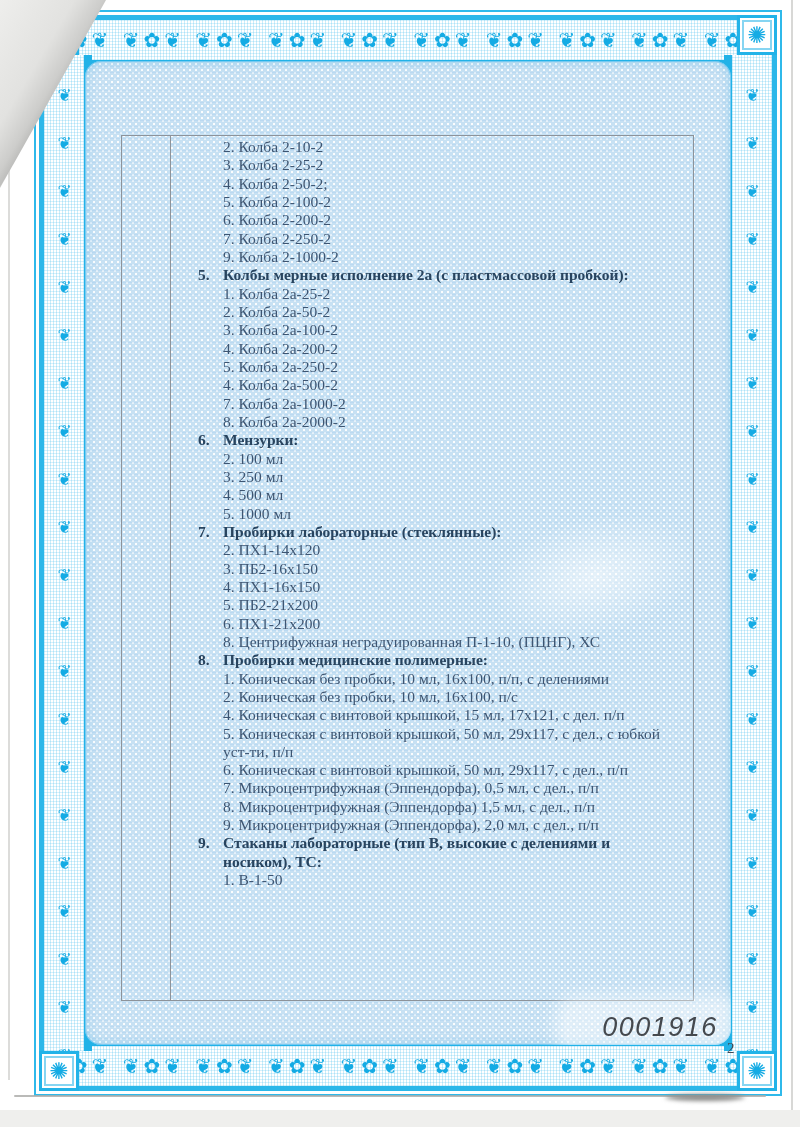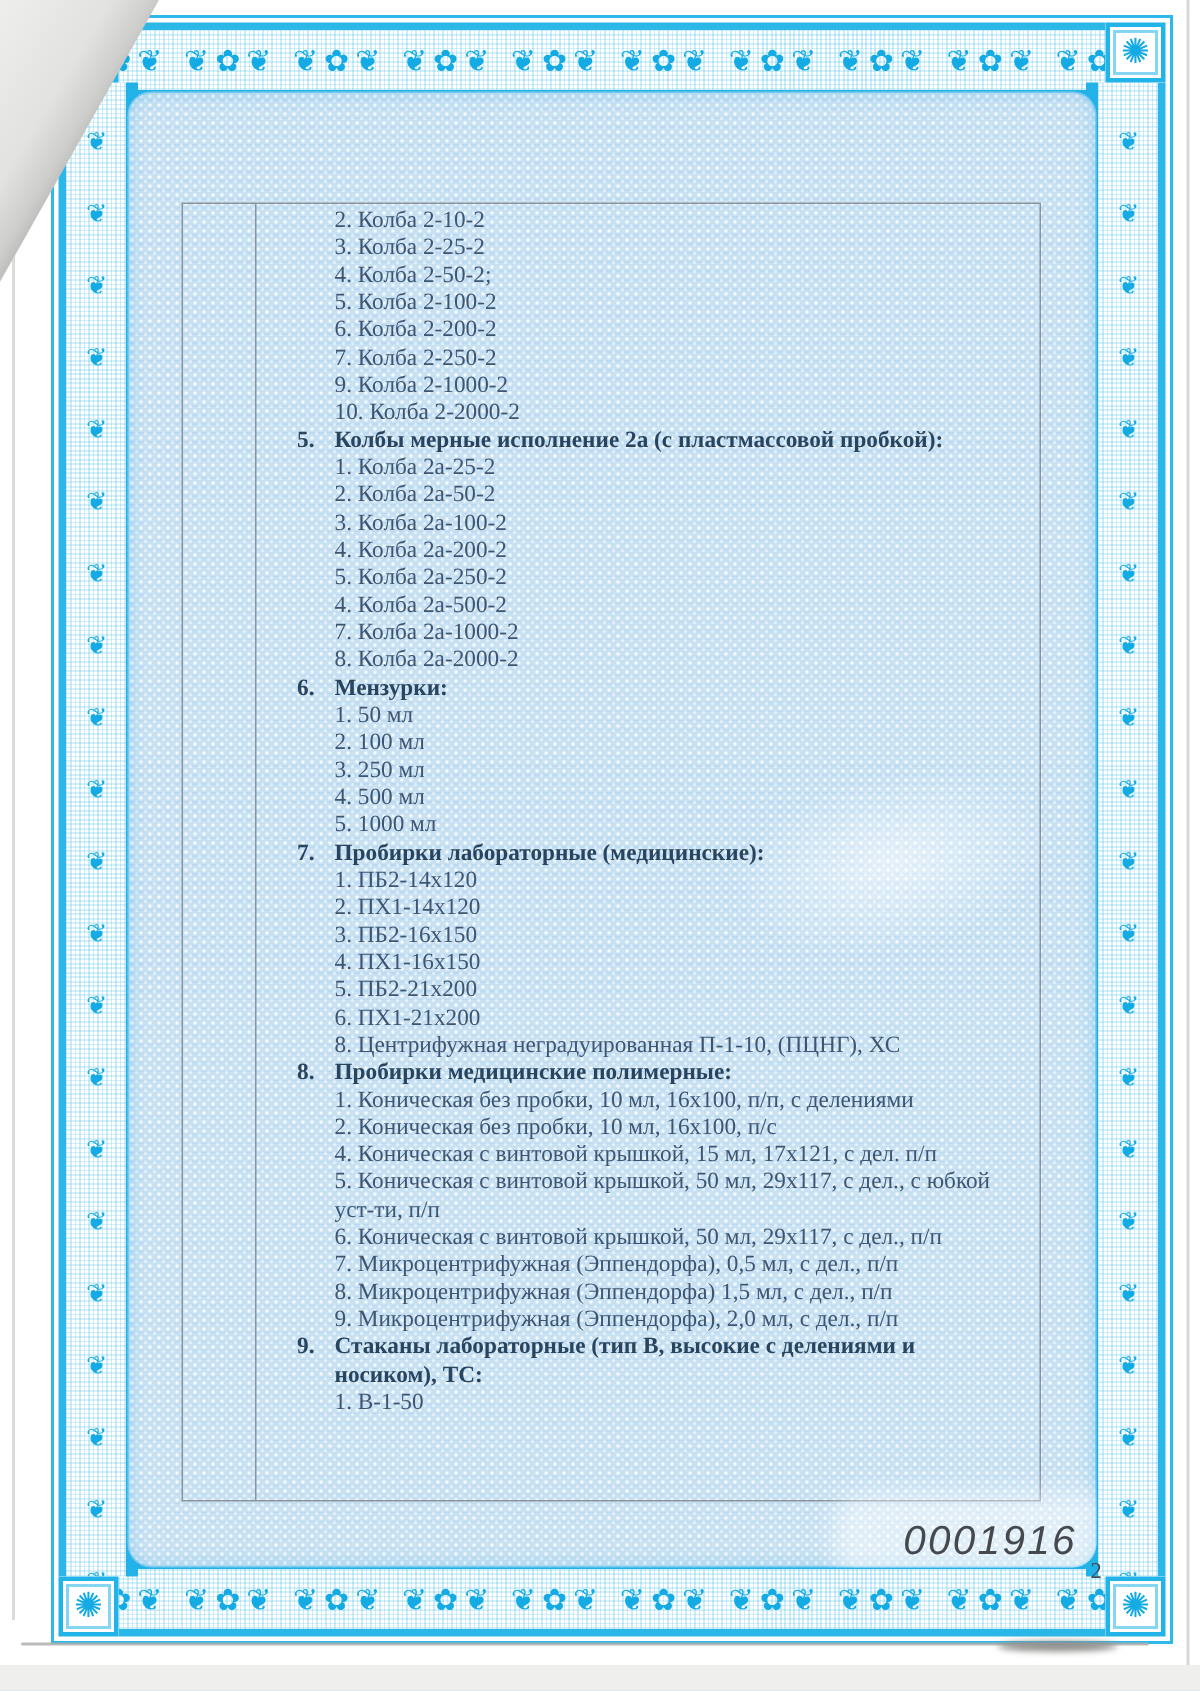--- a/index.html
+++ b/index.html
@@ -130,47 +130,44 @@
       <div class="sheet-table">
         <div class="num-col"></div>
         <div class="text-col">
             <div class="line item">2. Колба 2-10-2</div>
             <div class="line item">3. Колба 2-25-2</div>
             <div class="line item">4. Колба 2-50-2;</div>
             <div class="line item">5. Колба 2-100-2</div>
             <div class="line item">6. Колба 2-200-2</div>
             <div class="line item">7. Колба 2-250-2</div>
             <div class="line item">9. Колба 2-1000-2</div>
-            <div class="line item">10. Колба 2-2000-2</div>
             <div class="line head">
               <span class="hnum">5.</span>
               <span class="htext">Колбы мерные исполнение 2а (с пластмассовой пробкой):</span>
             </div>
             <div class="line item">1. Колба 2а-25-2</div>
             <div class="line item">2. Колба 2а-50-2</div>
             <div class="line item">3. Колба 2а-100-2</div>
             <div class="line item">4. Колба 2а-200-2</div>
             <div class="line item">5. Колба 2а-250-2</div>
             <div class="line item">4. Колба 2а-500-2</div>
             <div class="line item">7. Колба 2а-1000-2</div>
             <div class="line item">8. Колба 2а-2000-2</div>
             <div class="line head">
               <span class="hnum">6.</span>
               <span class="htext">Мензурки:</span>
             </div>
-            <div class="line item">1. 50 мл</div>
             <div class="line item">2. 100 мл</div>
             <div class="line item">3. 250 мл</div>
             <div class="line item">4. 500 мл</div>
             <div class="line item">5. 1000 мл</div>
             <div class="line head">
               <span class="hnum">7.</span>
-              <span class="htext">Пробирки лабораторные (медицинские):</span>
-            </div>
-            <div class="line item">1. ПБ2-14х120</div>
+              <span class="htext">Пробирки лабораторные (стеклянные):</span>
+            </div>
             <div class="line item">2. ПХ1-14х120</div>
             <div class="line item">3. ПБ2-16х150</div>
             <div class="line item">4. ПХ1-16х150</div>
             <div class="line item">5. ПБ2-21х200</div>
             <div class="line item">6. ПХ1-21х200</div>
             <div class="line item">8. Центрифужная неградуированная П-1-10, (ПЦНГ), ХС</div>
             <div class="line head">
               <span class="hnum">8.</span>
               <span class="htext">Пробирки медицинские полимерные:</span>
             </div>

